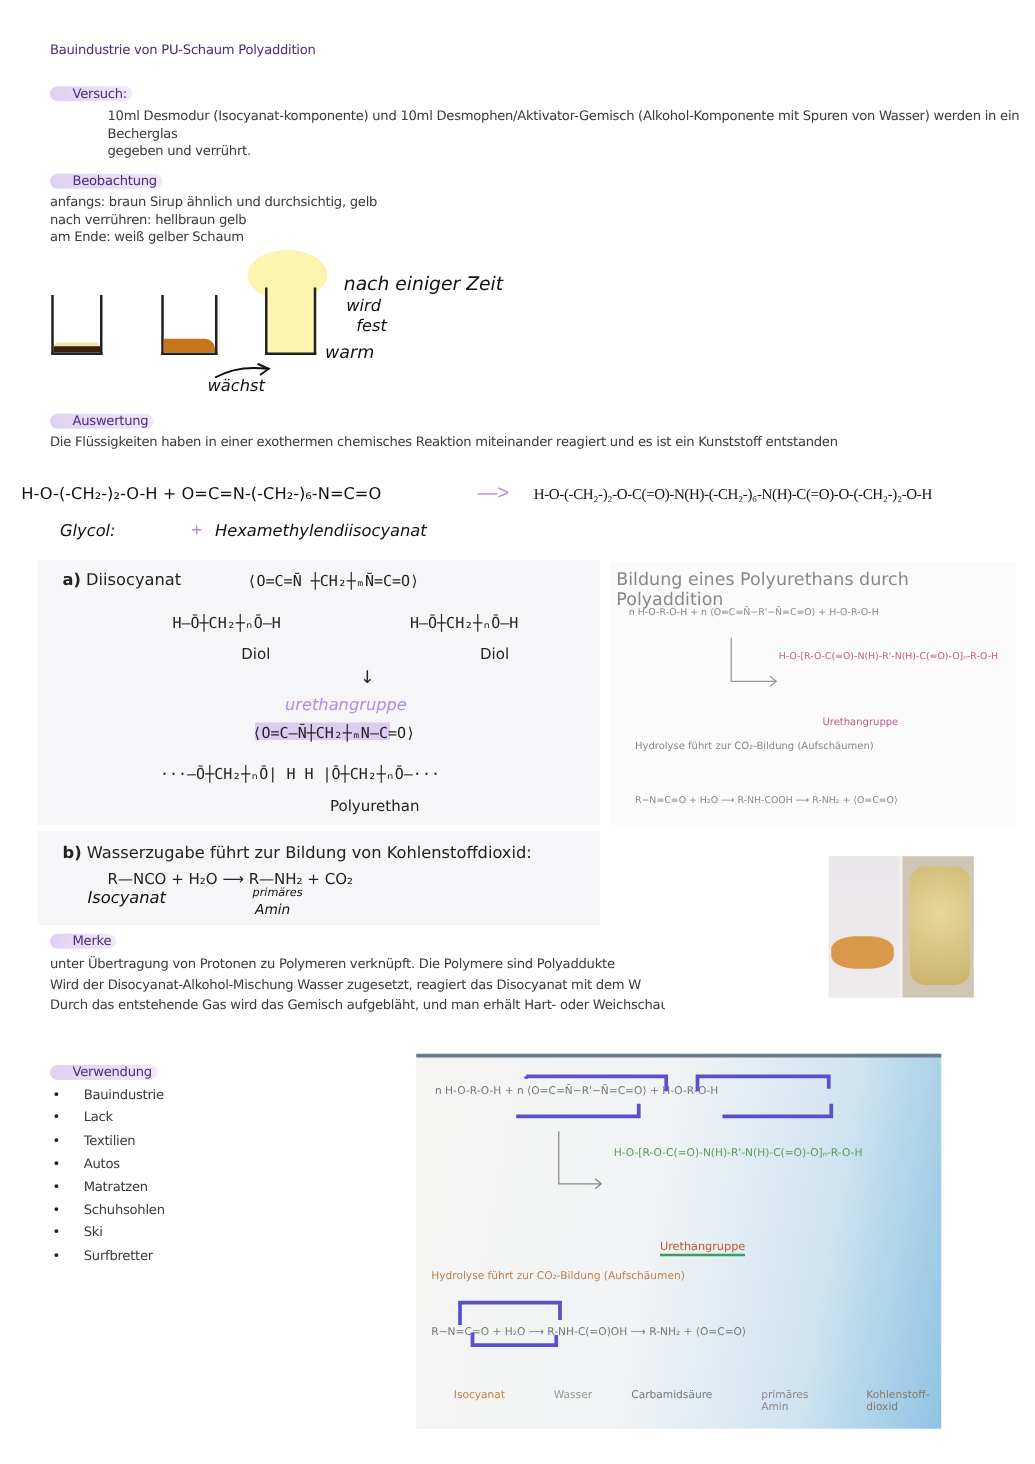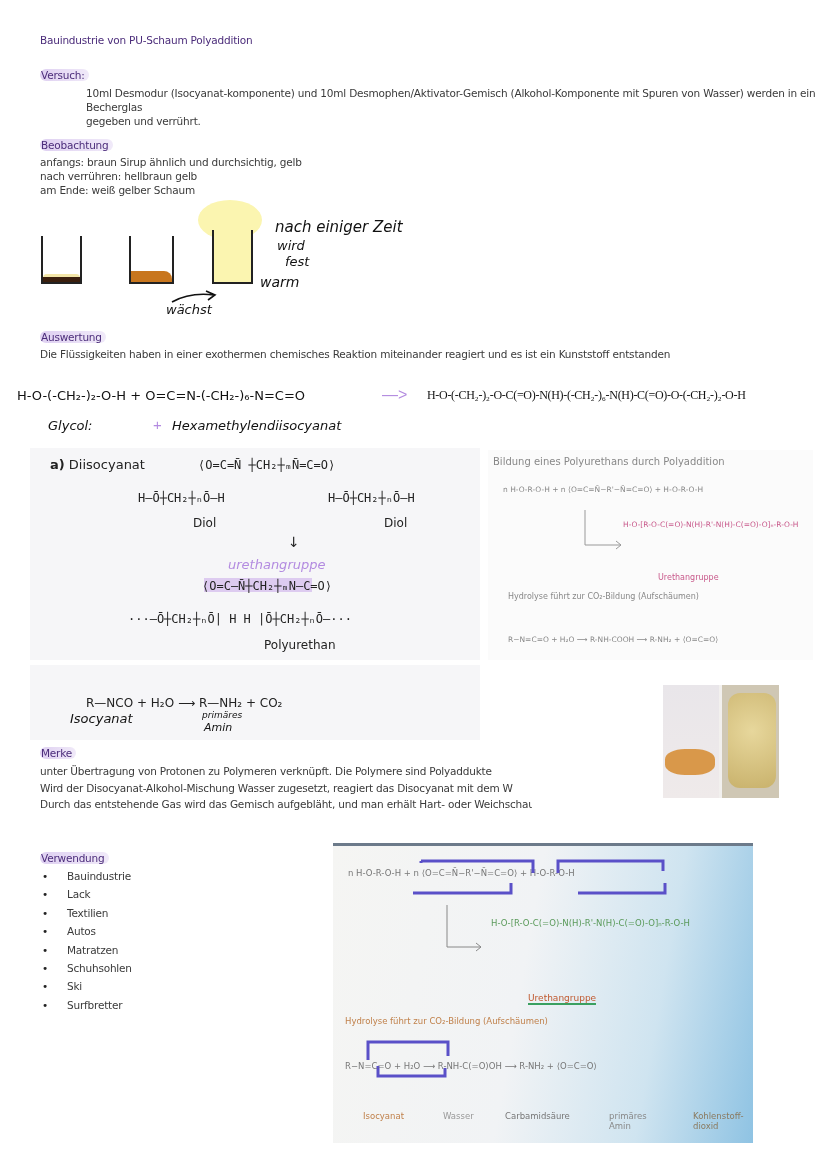--- a/index.html
+++ b/index.html
@@ -1,21 +1,21 @@
 <!DOCTYPE html>
 <html><head>
 <meta charset="utf-8">
 <style>
   html, body { margin:0; padding:0; background:#ffffff; }
   body { width:828px; height:1171px; position:relative; overflow:hidden;
          font-family:"Liberation Sans", sans-serif; color:#333; }
   .abs { position:absolute; }
   .hw { font-family:"DejaVu Sans", sans-serif; font-size:10.5px; color:#3a3a3a; line-height:14px; letter-spacing:-0.2px; }
   .title { color:#4b2c7a; font-size:10.5px; }
-  .hl { color:#4b2c7a; background:linear-gradient(90deg, rgba(196,170,230,0.55), rgba(196,170,230,0.25)); border-radius:6px; padding:0 4px 0 1px; }
+  .hl { color:#4b2c7a; background:linear-gradient(90deg, rgba(196,170,230,0.55), rgba(196,170,230,0.25)); border-radius:6px; padding:0 4px 0 18px; }
   .beaker { position:absolute; border-left:2px solid #222; border-right:2px solid #222; border-bottom:2px solid #222; }
   .script { font-family:"DejaVu Sans", sans-serif; font-style:italic; color:#111; }
   .chem { font-family:"DejaVu Sans Mono", monospace; font-size:12px; color:#222; white-space:nowrap; }
   .book { background:#f6f6f8; }
   .bk-text { font-family:"DejaVu Sans", sans-serif; color:#222; }
   .faint { color:#888; font-family:"DejaVu Sans", sans-serif; }
   .purple { color:#b38be0; }
   ul.uses { list-style:none; margin:0; padding:0; }
   ul.uses li { position:relative; padding-left:27px; height:18.4px; }
   ul.uses li::before { content:"•"; position:absolute; left:2px; color:#222; }
@@ -77,28 +77,29 @@
   <div class="abs bk-text" style="left:354px;top:68px;font-size:12px;">Diol</div>
   <div class="abs bk-text" style="left:258px;top:86px;font-size:14px;">↓</div>
   <div class="abs purple script" style="left:198px;top:109px;font-size:13px;">urethangruppe</div>
   <div class="abs" style="left:174px;top:130px;width:108px;height:14px;background:rgba(190,150,230,0.45);"></div>
   <div class="abs chem" style="left:172px;top:131px;">⟨O=C—N̄┼CH₂┼ₘN—C=O⟩</div>
   <div class="abs chem" style="left:98px;top:164px;">···—Ō┼CH₂┼ₙŌ|   H        H  |Ō┼CH₂┼ₙŌ—···</div>
   <div class="abs bk-text" style="left:234px;top:190px;font-size:12px;">Polyurethan</div>
 </div>
 
 <div class="abs book" style="left:30px;top:665px;width:450px;height:75px;">
+  <div class="abs bk-text" style="left:20px;top:10px;font-size:13px;"><b>b)</b> <span>Wasserzugabe führt zur Bildung von Kohlenstoffdioxid:</span></div>
   <div class="abs bk-text" style="left:56px;top:31px;font-size:12px;">R—NCO + H₂O  ⟶  R—NH₂ + CO₂</div>
   <div class="abs script" style="left:40px;top:46px;font-size:13px;">Isocyanat</div>
   <div class="abs script" style="left:172px;top:45px;font-size:9px;">primäres</div>
   <div class="abs script" style="left:174px;top:56px;font-size:11px;">Amin</div>
 </div>
 
 <div class="abs" style="left:488px;top:450px;width:325px;height:210px;background:#fbfbfb;">
-  <div class="abs faint" style="left:5px;top:6px;font-size:10px;">Bildung eines Polyurethans durch Polyaddition</div>
+  <div class="abs faint" style="left:5px;top:6px;font-size:14px;">Bildung eines Polyurethans durch Polyaddition</div>
   <div class="abs faint" style="left:15px;top:35px;font-size:7.5px;white-space:nowrap;">n H-O-R-O-H  +  n ⟨O=C=N̄−R'−N̄=C=O⟩  +  H-O-R-O-H</div>
   <svg class="abs" style="left:95px;top:60px;" width="40" height="40">
       <path d="M2 0 V35 H38 M33 31 L38 35 L33 39" stroke="#999" fill="none"></path>
     </svg>
   <div class="abs" style="left:135px;top:70px;font-size:7.5px;color:#c8588a;font-family:'DejaVu Sans',sans-serif;white-space:nowrap;">H-O-[R-O-C(=O)-N(H)-R'-N(H)-C(=O)-O]ₙ-R-O-H</div>
   <div class="abs" style="left:170px;top:123px;font-size:8px;color:#c8588a;font-family:'DejaVu Sans',sans-serif;">Urethangruppe</div>
   <div class="abs faint" style="left:20px;top:142px;font-size:8px;">Hydrolyse führt zur CO₂-Bildung (Aufschäumen)</div>
   <div class="abs faint" style="left:20px;top:185px;font-size:7.5px;white-space:nowrap;">R−N=C=O  +  H₂O  ⟶  R-NH-COOH  ⟶  R-NH₂  +  ⟨O=C=O⟩</div>
 </div>
 

